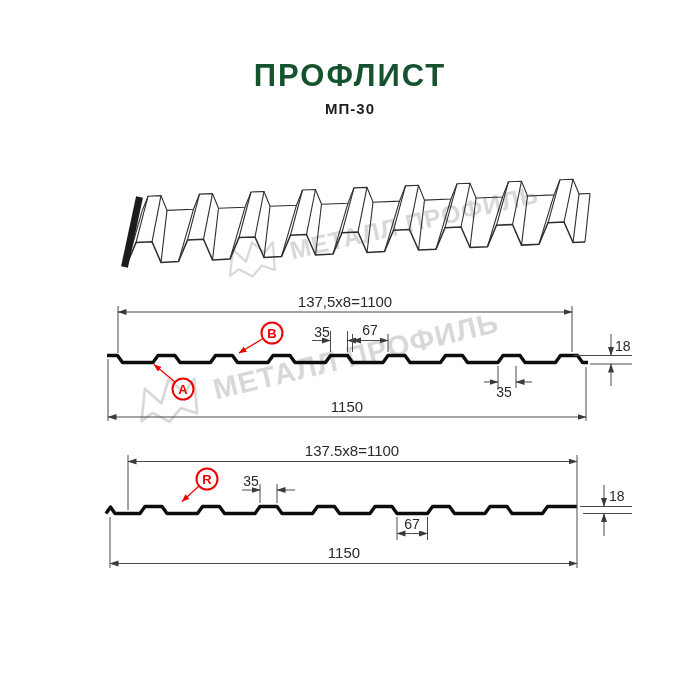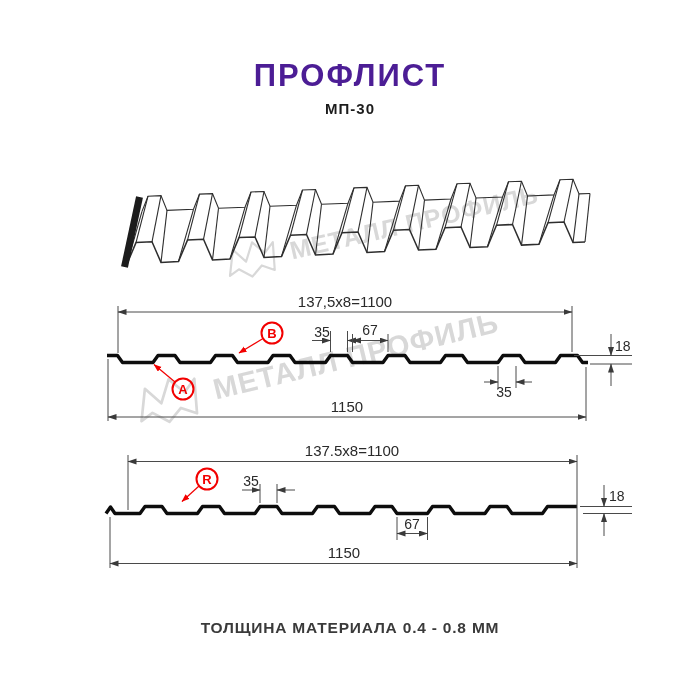--- a/index.html
+++ b/index.html
@@ -1,19 +1,19 @@
 <!DOCTYPE html>
 <html><head>
 <meta charset="utf-8">
 <style>
   html,body{margin:0;padding:0;background:#fff;}
   .page{position:relative;width:700px;height:700px;background:#ffffff;overflow:hidden;
         font-family:"Liberation Sans",sans-serif;}
   .title{position:absolute;top:58px;left:0;width:700px;text-align:center;
-         font-size:31px;font-weight:800;letter-spacing:2px;color:#4c1d95;}
+         font-size:31px;font-weight:800;letter-spacing:2px;color:#14532d;}
   .subtitle{position:absolute;top:100px;left:0;width:700px;text-align:center;
          font-size:15px;font-weight:700;letter-spacing:1px;color:#1c1c1c;}
   .footer{position:absolute;top:619px;left:0;width:700px;text-align:center;
          font-size:15.5px;font-weight:600;letter-spacing:0.8px;color:#3a3a3a;}
   .wm{position:absolute;display:flex;align-items:center;gap:10px;color:#d8d8d8;
       font-weight:800;white-space:nowrap;transform-origin:0 50%;}
   #wm1{left:224px;top:244px;transform:rotate(-13deg);font-size:25px;letter-spacing:1px;}
   #wm2{left:134px;top:382px;transform:rotate(-13.5deg);font-size:29px;letter-spacing:1px;}
   .wm svg{display:block;}
   svg.draw{position:absolute;left:0;top:0;}
@@ -178,14 +178,13 @@
     <text class="dim" x="609" y="501" text-anchor="start">18</text>
     <text class="dimbig" x="344" y="558" text-anchor="middle">1150</text>
 
     <g>
       <circle cx="207" cy="479" r="10.5" fill="none" stroke="#f20000" stroke-width="2"></circle>
       <text class="red" x="207" y="483.5" text-anchor="middle">R</text>
       <line x1="199" y1="486" x2="182" y2="501.5" stroke="#f20000" stroke-width="1.2" marker-end="url(#ra)"></line>
     </g>
   </svg>
 
-  <div class="footer">ТОЛЩИНА МАТЕРИАЛА 0.4 - 0.8 ММ</div>
 </div>
 
 </body></html>

